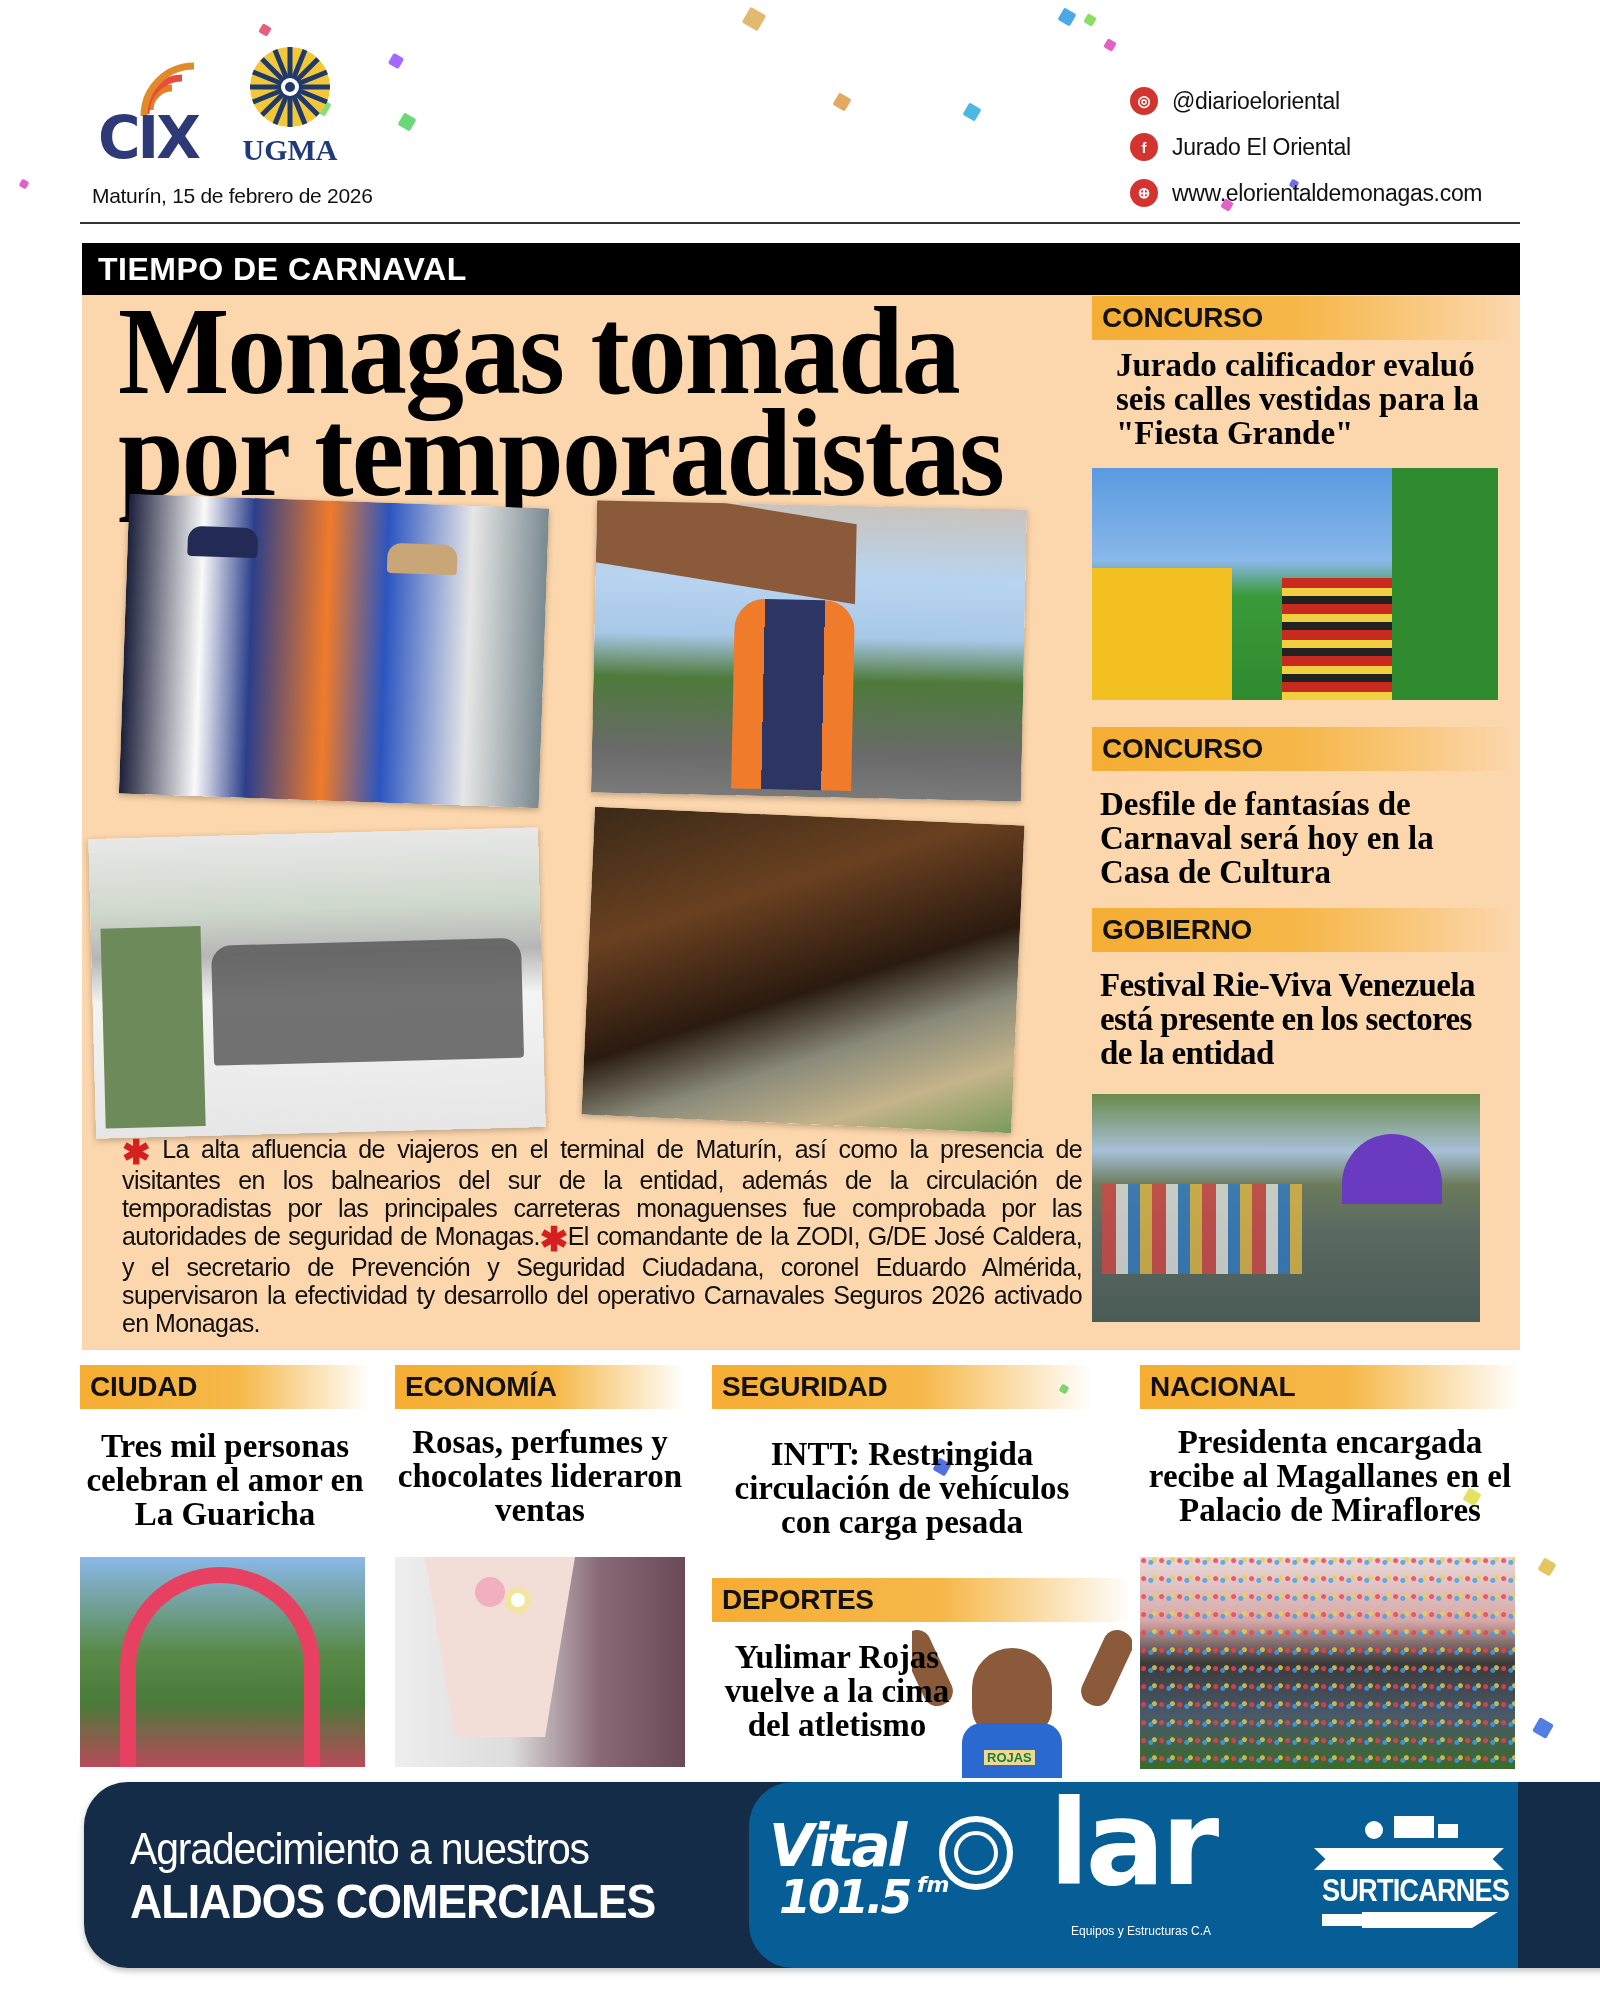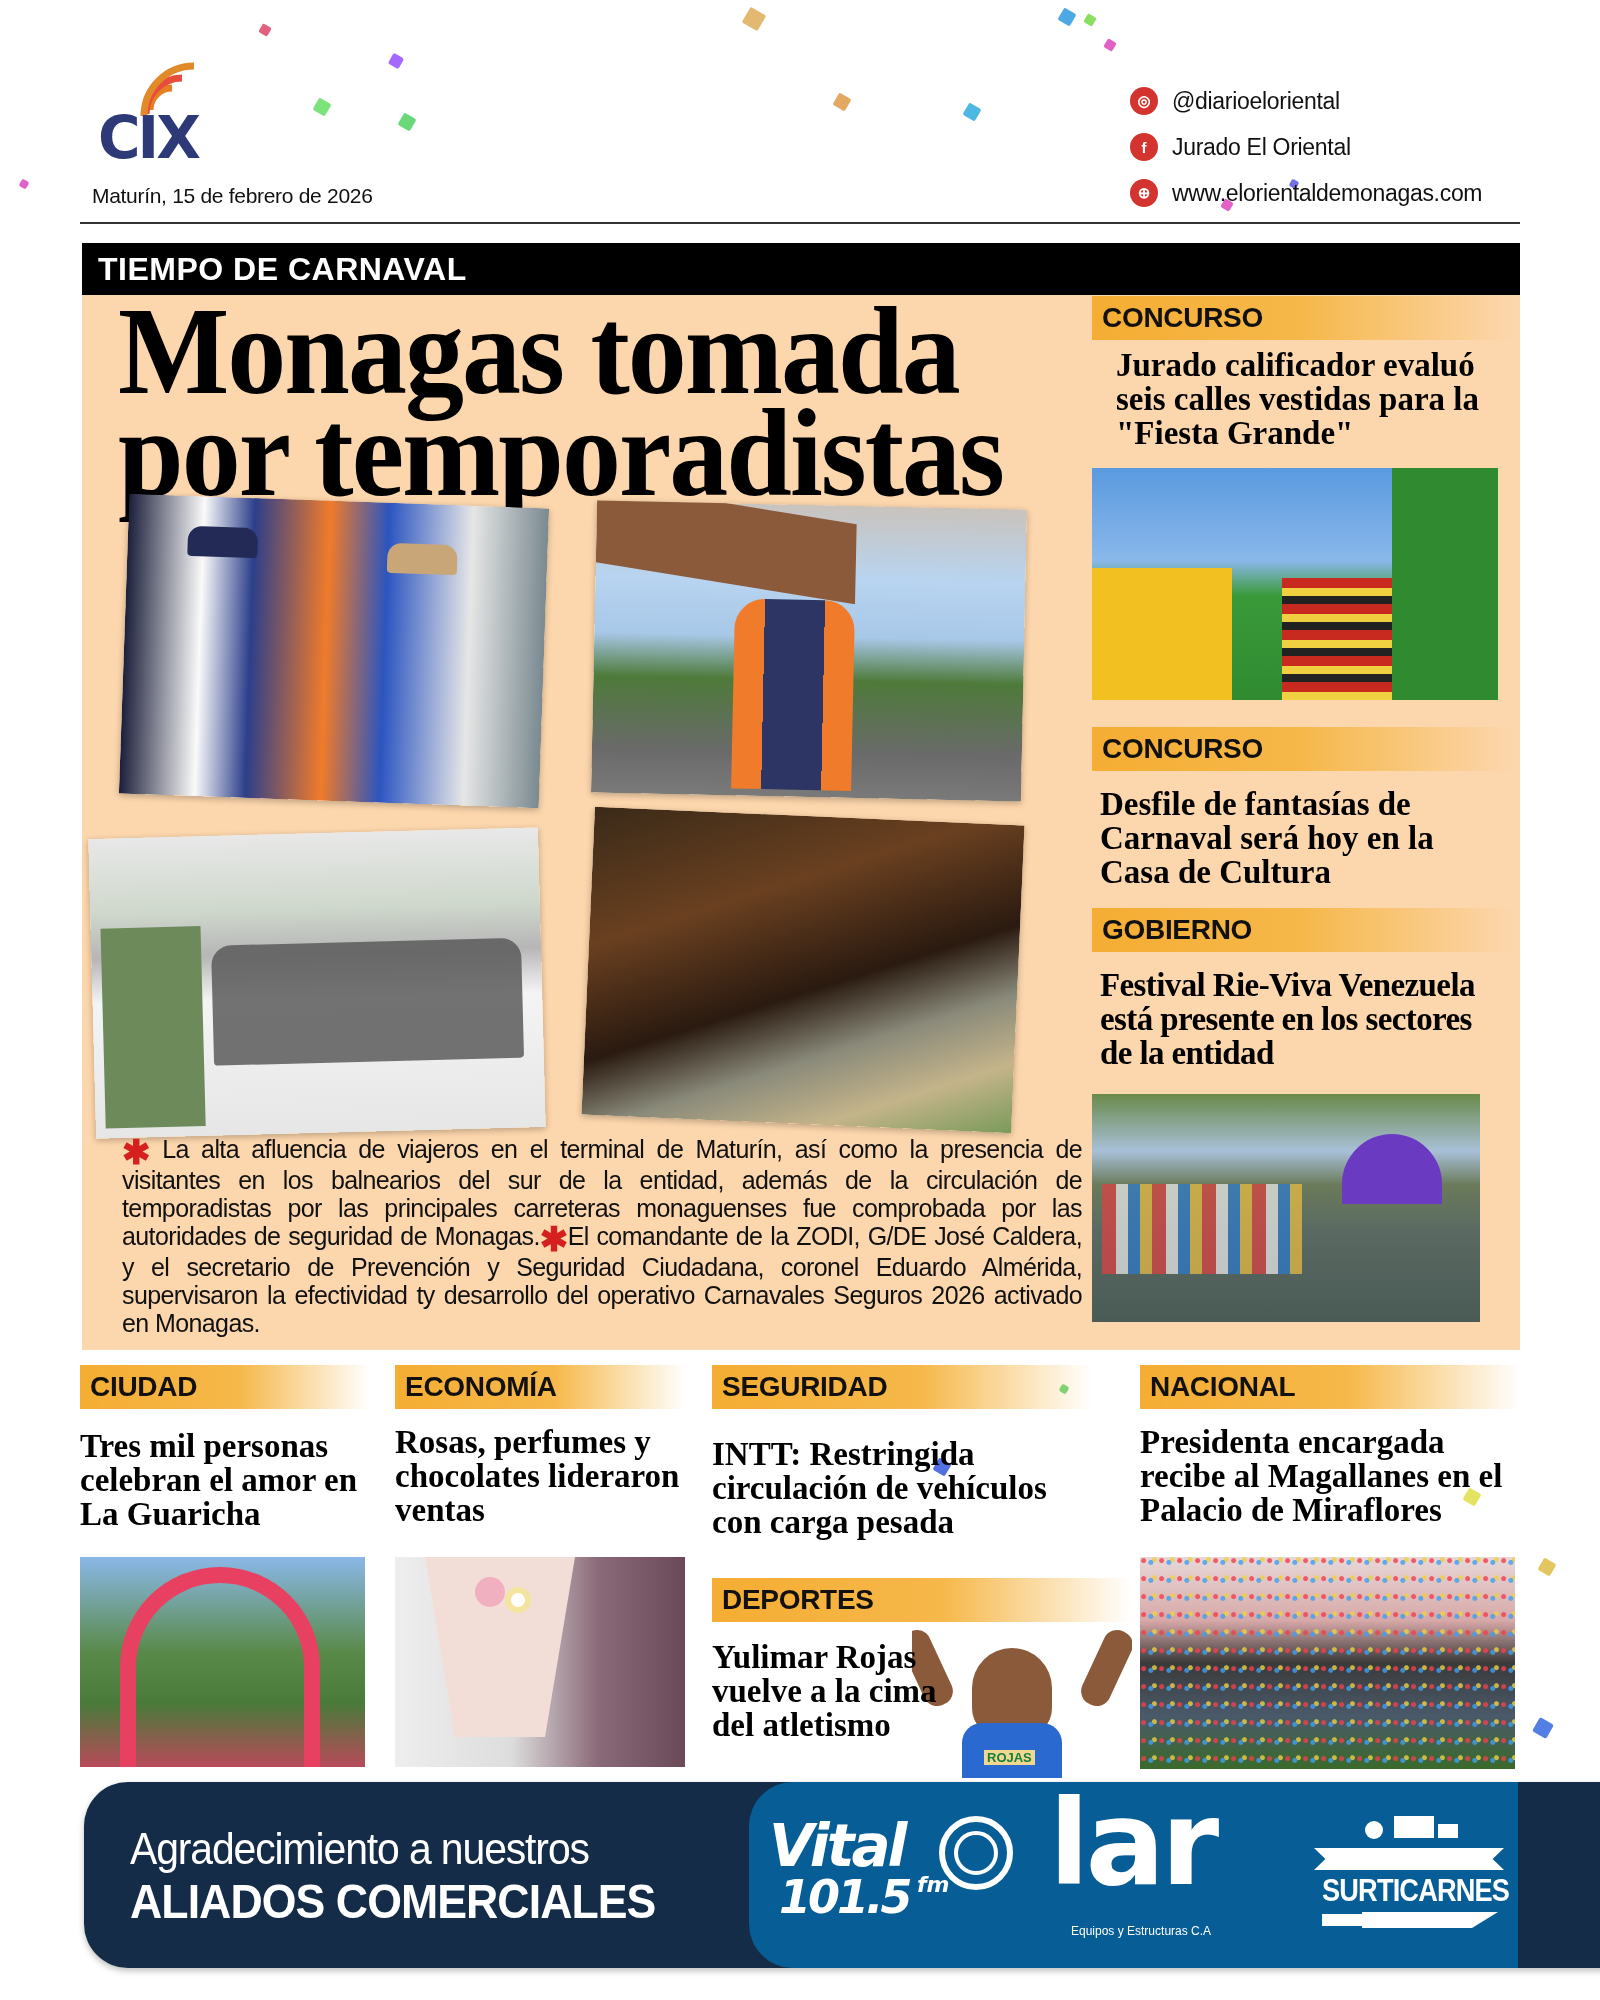--- a/index.html
+++ b/index.html
@@ -41,21 +41,21 @@
   .asterisk { color: #d62020; font-weight: bold; font-size: 34px; vertical-align: -6px; }
 
   
   .side { position: absolute; left: 1010px; width: 420px; }
   .section-tag { height: 44px; background: linear-gradient(90deg, #f5ad33 0%, #f6b84a 50%, rgba(252,214,172,0) 100%); padding-left: 10px; display: flex; align-items: center; }
   .section-tag span { font-family: "Liberation Sans", sans-serif; font-weight: bold; font-size: 28px; color: #111; letter-spacing: -0.3px; }
   .side-headline { font-family: "Liberation Serif", serif; font-weight: bold; font-size: 33px; line-height: 34px; color: #000; padding-left: 8px; }
 
   
   .tag-white { background: linear-gradient(90deg, #f5ad33 0%, #f6b84a 55%, rgba(255,255,255,0) 100%); }
-  .news-col { position: absolute; top: 1365px; }
+  .news-col { position: absolute; top: 1365px; text-align: center; }
   .news-headline { font-family: "Liberation Serif", serif; font-weight: bold; font-size: 33px; line-height: 34px; color: #000; }
 
   
   .footer { position: absolute; left: 84px; top: 1782px; width: 1565px; height: 186px; border-radius: 44px; background: #142c47; overflow: hidden; box-shadow: 0 3px 6px rgba(0,0,0,.25); }
   .footer-blue { position: absolute; left: 665px; top: 0; width: 769px; height: 186px; background: #075e96; border-radius: 44px 0 0 44px; }
   .footer-line1 { position: absolute; left: 46px; top: 42px; color: #fff; font-family: "Liberation Sans", sans-serif; font-size: 44px; letter-spacing: -1.2px; transform: scaleX(.93); transform-origin: left; }
   .footer-line2 { position: absolute; left: 46px; top: 92px; color: #fff; font-family: "Liberation Sans", sans-serif; font-weight: bold; font-size: 48px; letter-spacing: -1px; transform: scaleX(.93); transform-origin: left; }
   .sponsor { position: absolute; color: #fff; }
 </style>
 </head>
@@ -85,20 +85,40 @@
 
 <header class="header">
   <div class="logo-cix">
     <svg width="120" height="70" viewBox="0 0 120 70">
       <path d="M60 60 A22 22 0 0 1 82 38" stroke="#e67e22" stroke-width="7" fill="none"></path>
       <path d="M60 60 A36 36 0 0 1 96 24" stroke="#e74c3c" stroke-width="7" fill="none" transform="translate(-4,4)"></path>
       <path d="M60 60 A50 50 0 0 1 110 10" stroke="#e08a2a" stroke-width="7" fill="none" transform="translate(-6,6)"></path>
     </svg>
     <span class="cix-text">CIX</span>
   </div>
+  <div class="logo-ugma">
+    <svg width="120" height="90" viewBox="0 0 120 90">
+      <g transform="translate(60,42)">
+        <circle r="40" fill="#f2c83a"></circle>
+        <g stroke="#1f3a6a" stroke-width="5">
+          <line x1="0" y1="-40" x2="0" y2="40"></line>
+            <line x1="-40" y1="0" x2="40" y2="0"></line>
+          <line x1="-28" y1="-28" x2="28" y2="28"></line>
+            <line x1="-28" y1="28" x2="28" y2="-28"></line>
+          <line x1="-15" y1="-37" x2="15" y2="37"></line>
+            <line x1="-37" y1="-15" x2="37" y2="15"></line>
+          <line x1="-37" y1="15" x2="37" y2="-15"></line>
+            <line x1="-15" y1="37" x2="15" y2="-37"></line>
+        </g>
+        <circle r="9" fill="#fff"></circle>
+          <circle r="5" fill="#1f3a6a"></circle>
+      </g>
+    </svg>
+    <span class="ugma-text">UGMA</span>
+  </div>
   <div class="dateline">Maturín, 15 de febrero de 2026</div>
 
 
   <div class="socials" style="left:1050px;position:absolute;">
     <div class="social-row">
       <span class="social-icon">◎</span>
       <span class="social-text">@diarioeloriental</span>
     </div>
     <div class="social-row">
       <span class="social-icon">f</span>

